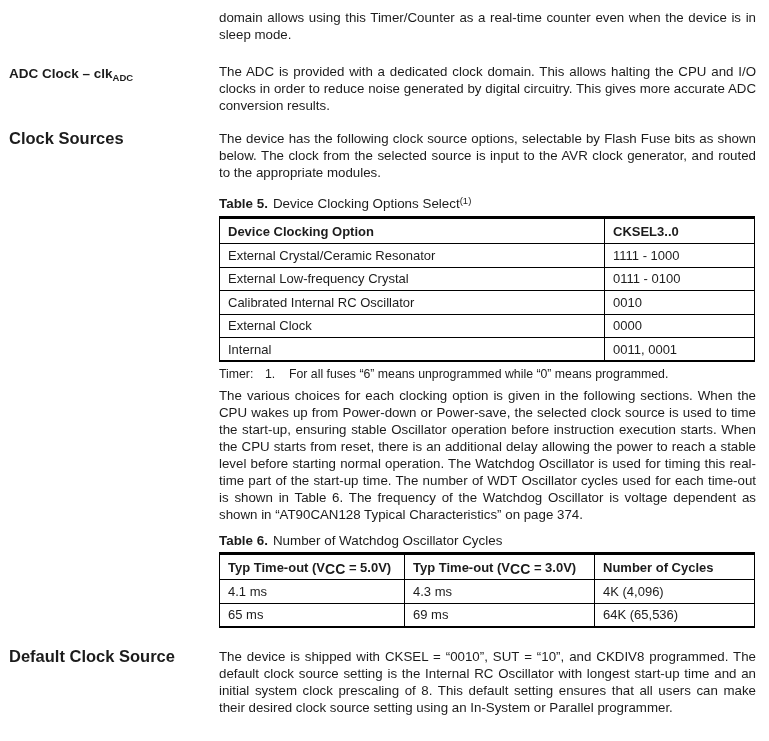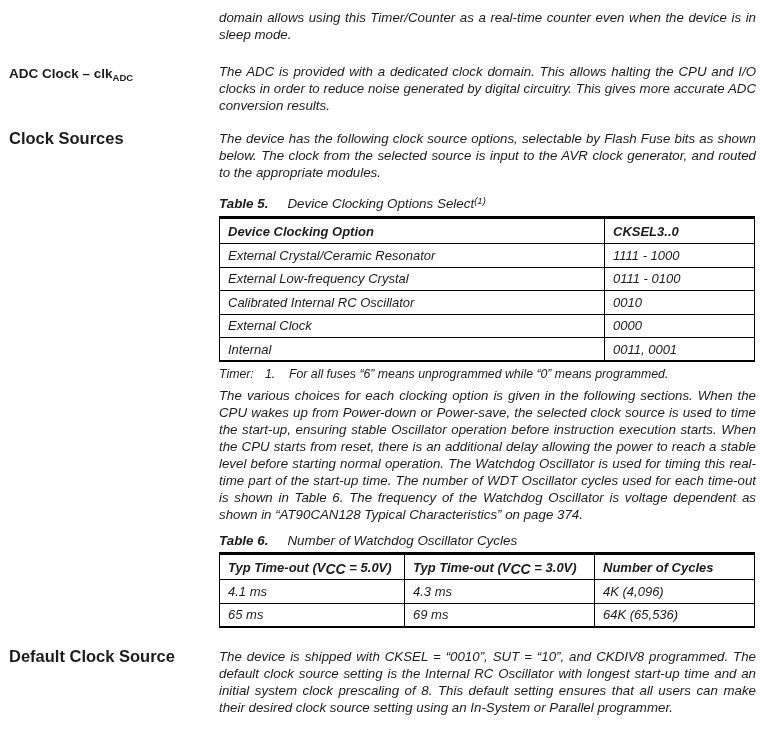--- a/index.html
+++ b/index.html
@@ -6,21 +6,21 @@
   html,body { background:#ffffff; }
   body {
     width:769px; height:741px;
     font-family:"Liberation Sans", sans-serif;
     color:#1c1c1c;
     overflow:hidden;
   }
   .page { position:relative; width:769px; height:741px; padding-top:9px; }
   .row { display:flex; align-items:flex-start; }
   .left-col { width:219px; flex-shrink:0; padding-left:9px; }
-  .right-col { width:537px; flex-shrink:0;font-style:italic; }
+  .right-col { width:537px; flex-shrink:0; }
 
   p.body {
     font-size:13.3px;
     line-height:17px;
     text-align:justify;
     color:#1c1c1c;
   }
   .heading-minor {
     font-size:13.5px;
     font-weight:bold;
@@ -34,21 +34,21 @@
     white-space:nowrap;
   }
   .subsc { font-size:9.5px; font-weight:bold; position:relative; bottom:-3px; }
   .supsc { font-size:9.5px; position:relative; top:-4px; }
 
   .sec-adc { margin-top:20px; }
   .sec-clock { margin-top:16px; }
   .sec-default { margin-top:20px; }
 
   .caption { font-size:13.4px; line-height:18px; margin-top:14px; }
-  .caption .cap-label { font-weight:bold; margin-right:19px; }
+  .caption .cap-label { font-weight:bold; margin-right:5px; }
   .caption6 { margin-top:9px; }
 
   table.tbl {
     border-collapse:collapse;
     table-layout:fixed;
     width:535px;
     margin-top:2px;
     border-top:3px solid #000;
     border-bottom:2px solid #000;
   }

